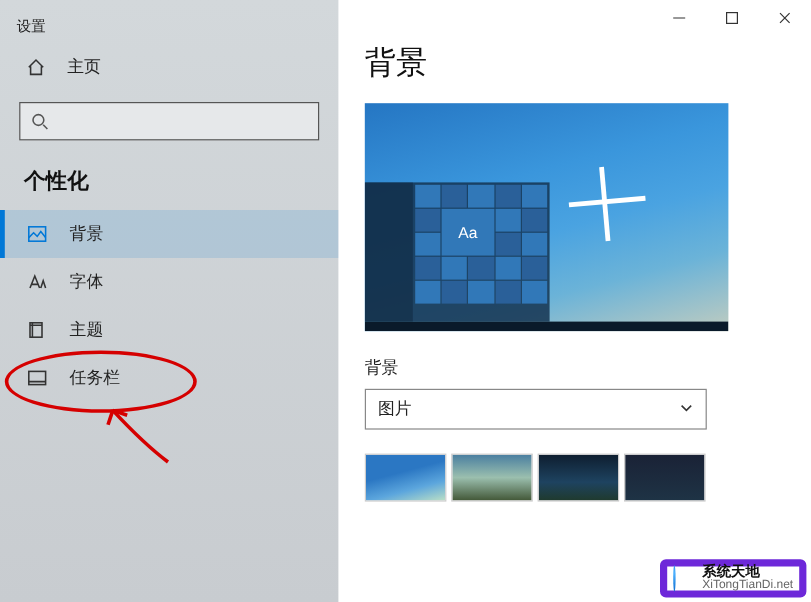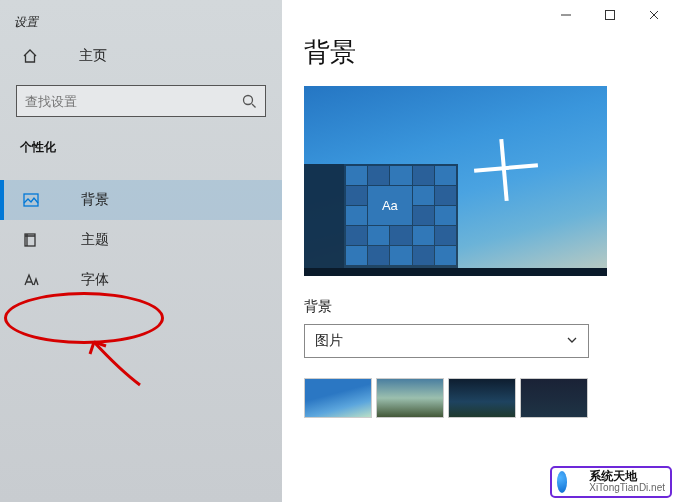--- a/index.html
+++ b/index.html
@@ -19,40 +19,38 @@
       background: linear-gradient(180deg, #d3d8db 0%, #c8ccd0 100%);
       padding: 10px 0;
       display: flex;
       flex-direction: column;
       position: relative;
     }
     .app-title {
       font-size: 12px;
       color: #222;
       padding: 4px 2px 8px 14px;
-      font-style: italic;
     }
     .home-row {
       display: flex;
       align-items: center;
       padding: 8px 22px;
       margin-bottom: 12px;
       cursor: pointer;
     }
     .home-row .icon {
       width: 16px; height: 16px;
       margin-right: 18px;
       display: inline-flex;
       align-items: center;
       justify-content: center;
     }
     .home-row span.label, .nav-item span.label {
       font-size: 14px;
       color: #222;
-      margin-left: 23px;
     }
     .search-box {
       margin: 0 16px 16px 16px;
       border: 1px solid #555;
       background: #e6e8ea;
       height: 32px;
       display: flex;
       align-items: center;
       padding: 0 8px;
     }
@@ -63,22 +61,22 @@
       font-size: 13px;
       color: #333;
       outline: none;
     }
     .search-box .search-icon {
       width: 16px;
       height: 16px;
       color: #555;
     }
     .section-header {
-      padding: 6px 20px 24px 20px;
-      font-size: 12px;
+      padding: 6px 20px 12px 20px;
+      font-size: 18px;
       font-weight: bold;
       color: #111;
     }
     .nav-item {
       display: flex;
       align-items: center;
       padding: 11px 22px;
       cursor: pointer;
       position: relative;
     }
@@ -166,21 +164,21 @@
       left: 0;
       right: 0;
       height: 8px;
       background: #0a1a2a;
     }
     .preview .start-menu {
       position: absolute;
       bottom: 8px;
       left: 0;
       width: 154px;
-      height: 104px;
+      height: 116px;
       background: rgba(20,50,80,0.85);
       display: flex;
     }
     .start-menu .left-col {
       width: 40px;
       background: rgba(10,30,50,0.4);
     }
     .start-menu .tiles {
       flex:1;
       display:grid;
@@ -246,21 +244,21 @@
       pointer-events: none;
       z-index: 10;
     }
     .watermark {
       position: absolute;
       right: 4px;
       bottom: 4px;
       width: 122px;
       height: 32px;
       background: rgba(255,255,255,0.85);
-      border: 2px solid #6d28d9;
+      border: 6px solid #6d28d9;
       border-radius: 5px;
       display: flex;
       align-items: center;
       padding: 2px 5px;
       gap: 22px;
       font-size: 10px;
       line-height: 1.05;
     }
     .watermark .wm-logo {
       width: 22px; height:22px;
@@ -277,21 +275,20 @@
   <div class="app-title">设置</div>
   <div class="home-row">
     <span class="icon">
       <svg width="16" height="16" viewBox="0 0 16 16" fill="none" stroke="#333" stroke-width="1.3">
         <path d="M2 8 L8 2 L14 8 M3.5 7.2 V14 H12.5 V7.2"></path>
       </svg>
     </span>
     <span class="label">主页</span>
   </div>
   <div class="search-box">
-    <input type="text" placeholder="查找设置" style="">
     <span class="search-icon">
       <svg width="16" height="16" viewBox="0 0 16 16" fill="none" stroke="#555" stroke-width="1.3">
         <circle cx="7" cy="7" r="4.5"></circle>
           <path d="M11 11 L14.5 14.5"></path>
       </svg>
     </span>
   </div>
   <div class="section-header">个性化</div>
 
   <div class="nav-item selected">
@@ -299,33 +296,42 @@
       <svg width="18" height="18" viewBox="0 0 18 18" fill="none" stroke="#0078d7" stroke-width="1.3">
         <rect x="2" y="3" width="14" height="12"></rect>
           <path d="M2 12 L6 8 L9 11 L12 7 L16 12"></path>
       </svg>
     </span>
     <span class="label">背景</span>
   </div>
   <div class="nav-item">
     <span class="icon">
       <svg width="18" height="18" viewBox="0 0 18 18" fill="none" stroke="#333" stroke-width="1.3">
-        <rect x="3" y="3" width="10" height="12"></rect>
-          <path d="M5 3 L5 15 M3 5 L13 5"></path>
-      </svg>
-    </span>
-    <span class="label">主题</span>
+        <path d="M3 14 L7 4 L11 14 M4.5 11 H9.5 M12 14 L14 8 L16 14"></path>
+      </svg>
+    </span>
+    <span class="label">字体</span>
   </div>
   <div class="nav-item">
     <span class="icon">
       <svg width="18" height="18" viewBox="0 0 18 18" fill="none" stroke="#333" stroke-width="1.3">
-        <path d="M3 14 L7 4 L11 14 M4.5 11 H9.5 M12 14 L14 8 L16 14"></path>
-      </svg>
-    </span>
-    <span class="label">字体</span>
+        <rect x="3" y="3" width="10" height="12"></rect>
+          <path d="M5 3 L5 15 M3 5 L13 5"></path>
+      </svg>
+    </span>
+    <span class="label">主题</span>
+  </div>
+  <div class="nav-item">
+    <span class="icon">
+      <svg width="18" height="18" viewBox="0 0 18 18" fill="none" stroke="#333" stroke-width="1.3">
+        <rect x="2" y="3.5" width="14" height="11"></rect>
+          <path d="M2 12 H16"></path>
+      </svg>
+    </span>
+    <span class="label">任务栏</span>
   </div>
 </div>
 
 <div class="title-bar">
   <div class="win-btn">
     <svg width="12" height="12" viewBox="0 0 12 12">
         <path d="M1 6 H11" stroke="#333" stroke-width="1"></path>
       </svg>
   </div>
   <div class="win-btn">

